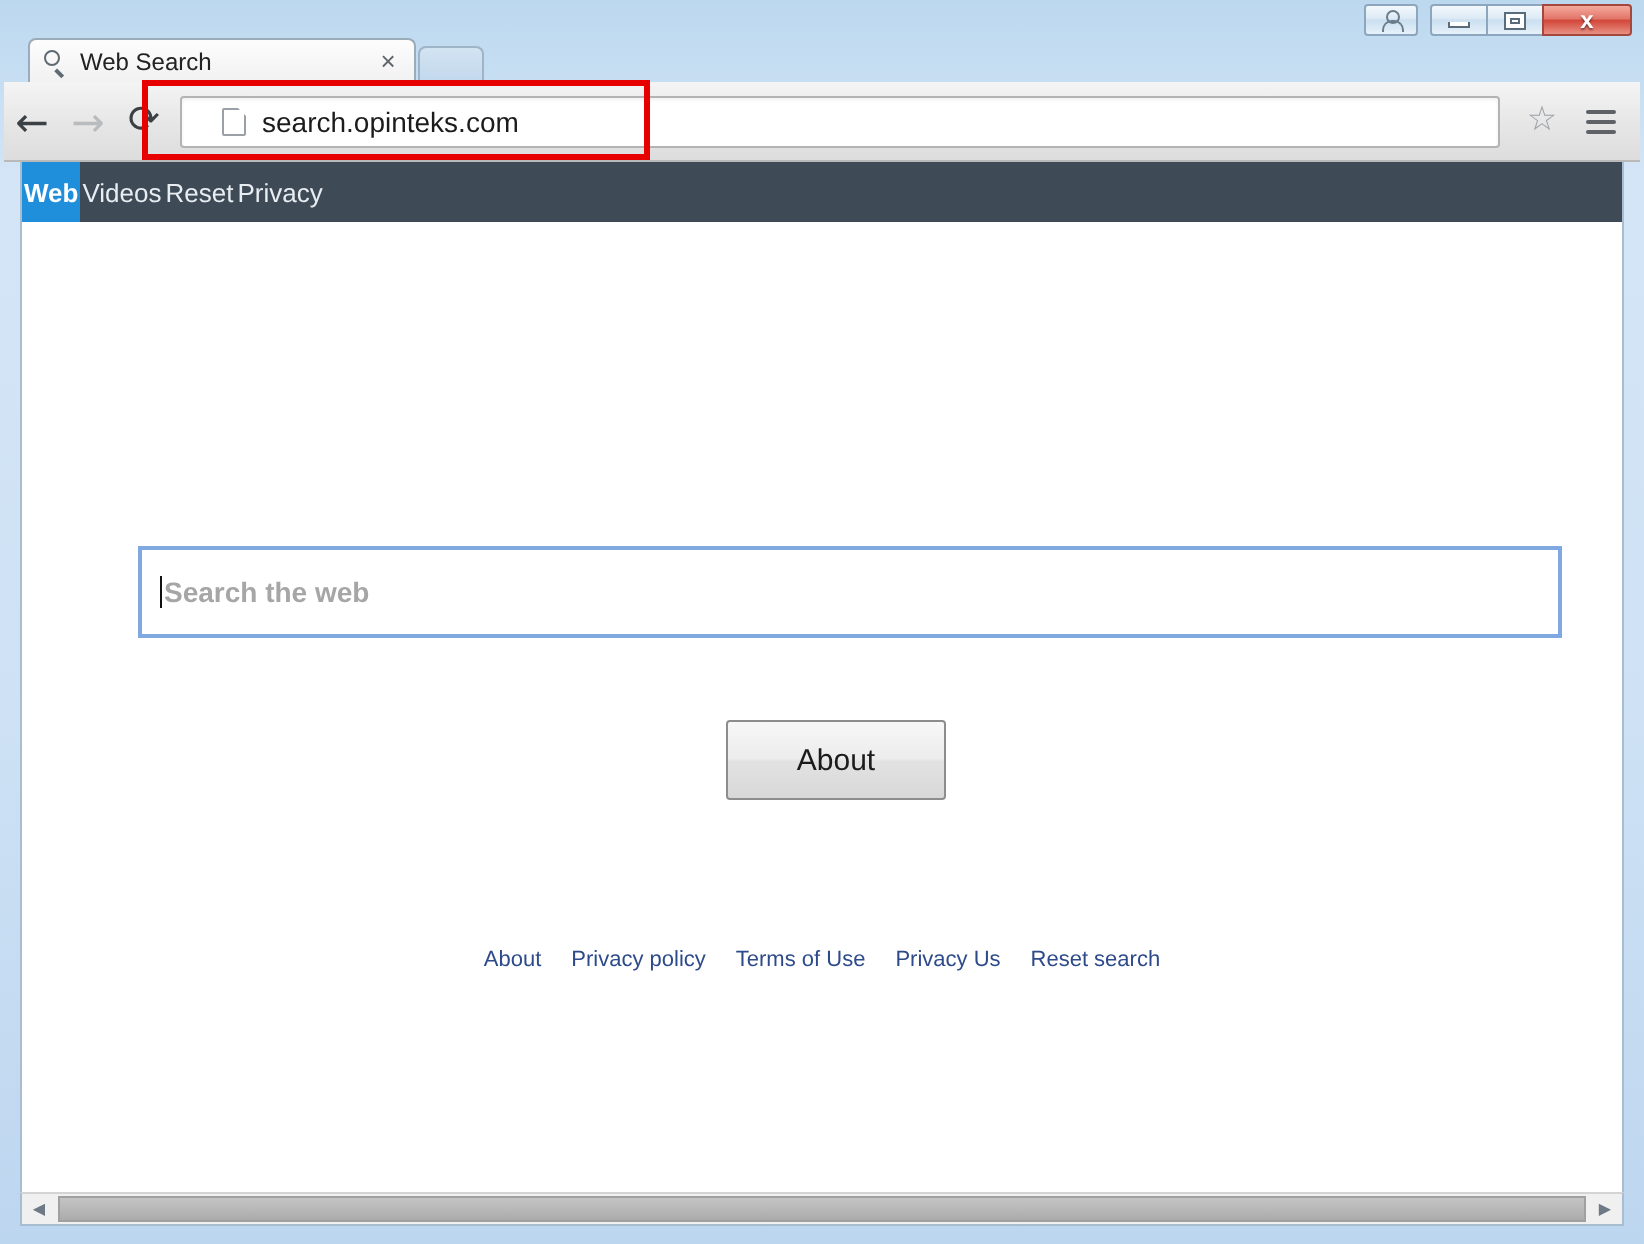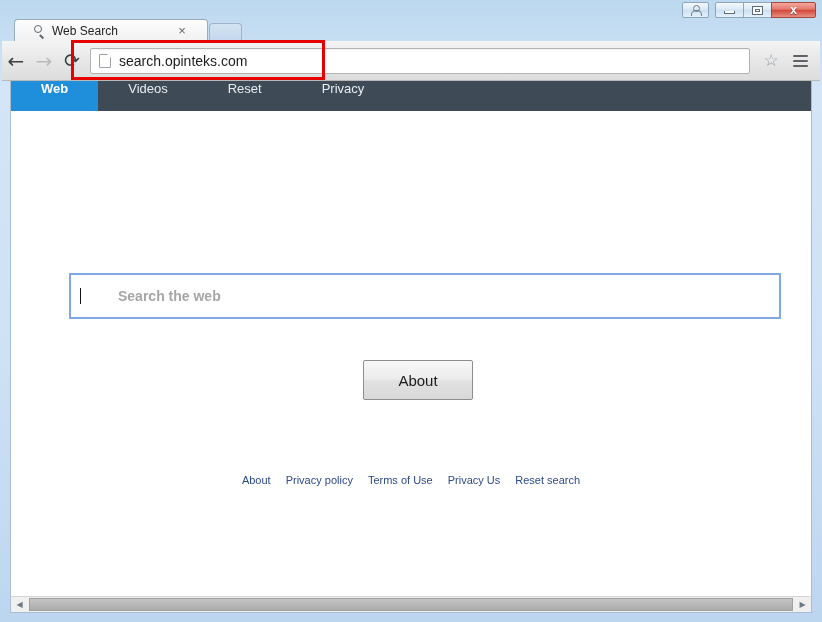--- a/index.html
+++ b/index.html
@@ -56,21 +56,21 @@
                      border:1px solid #6b7c8a; border-bottom:none;
                      border-radius:5px 5px 0 0; }
 
   
   #tabstrip { position:absolute; left:0; top:19px; width:822px; height:22px; }
   #tab {
     position:absolute; left:14px; top:0px; width:194px; height:22px;
     background:linear-gradient(180deg,#fdfdfd 0%,#f1f1f1 100%);
     border:1px solid #9aabba; border-bottom:none;
     border-radius:4px 4px 0 0;
-    display:flex; align-items:center; padding:0 18px;
+    display:flex; align-items:center; padding:0 6px;
   }
   #tab .favicon { width:13px; height:13px; flex:none; margin-right:6px; position:relative; }
   .mag { position:absolute; left:1px; top:1px; width:8px; height:8px;
          border:1.5px solid #5f6a72; border-radius:50%; }
   .mag:after{ content:""; position:absolute; right:-4px; bottom:-3px; width:5px; height:1.5px;
               background:#5f6a72; transform:rotate(45deg); transform-origin:left center;}
   #tab .tabtitle { font-size:12px; color:#222; white-space:nowrap; overflow:hidden;
                    flex:1; }
   #tabclose { width:14px; height:14px; flex:none; color:#60666b; font-size:13px;
               line-height:13px; text-align:center; }
@@ -90,21 +90,21 @@
   .navbtn { width:28px; height:28px; display:flex; align-items:center; justify-content:center;
             flex:none; }
   .arrow { font-size:20px; line-height:1; font-family:"DejaVu Sans", sans-serif; }
   .arrow.back  { color:#3b4044; }
   .arrow.fwd   { color:#b9bcbe; }
   .reload { font-size:19px; color:#3b4044; font-family:"DejaVu Sans", sans-serif;
             line-height:1; }
   #omnibox {
     flex:1; height:26px; margin:0 8px 0 4px;
     background:#fff; border:1px solid #b3b3b3; border-radius:2px;
-    display:flex; align-items:center; padding:0 6px;
+    display:flex; align-items:center; padding:0 18px;
     box-shadow:inset 0 1px 2px rgba(0,0,0,.06);
     text-align:center;
   }
   .pageicon { width:12px; height:14px; flex:none; margin-right:8px; margin-left:2px;
               background:#fff; border:1px solid #9aa0a6; border-radius:1px;
               position:relative; }
   .pageicon:after{ content:""; position:absolute; right:-1px; top:-1px;
                    border-left:4px solid transparent; border-top:4px solid #fff;
                    border-right:0; }
   #urltext { font-size:14px; color:#1c1c1c; white-space:nowrap; overflow:hidden; }
@@ -125,34 +125,34 @@
   #viewport {
     position:absolute; left:10px; top:81px; width:802px; height:515px;
     background:#fff; overflow:hidden;
     border-left:1px solid #a8bdd0; border-right:1px solid #a8bdd0;
   }
   #sitenav {
     height:30px; background:#3e4a56;
     display:flex; align-items:stretch; font-size:13px;
   }
   #sitenav .navitem {
-    display:flex; padding:0 30px; color:#e8edf2;
+    display:flex; align-items:center; padding:0 1px; color:#e8edf2;
   }
   #sitenav .navitem.active { background:#1f8fdb; color:#fff; font-weight:bold; }
 
   #pagebody {
     position:relative; height:485px; background:#fff;
   }
   #searchbox {
     position:absolute; left:58px; top:162px; width:712px; height:46px;
     border:2px solid #7fa9e0; background:#fff;
     display:flex; align-items:center; padding-left:9px;
   }
   .caret { width:1px; height:16px; background:#111; flex:none; margin-right:1px; }
-  #searchplaceholder { font-size:14px; font-weight:bold; color:#a6a6a6;padding-left:36px; }
+  #searchplaceholder { font-size:14px; font-weight:bold; color:#a6a6a6; }
   #searchbtn {
     position:absolute; left:352px; top:249px; width:110px; height:40px;
     border:1px solid #8d8d8d; border-radius:2px;
     background:linear-gradient(180deg,#f7f7f7 0%,#ececec 48%,#e2e2e2 52%,#d8d8d8 100%);
     font-size:15px; color:#1b1b1b;
     display:flex; align-items:center; justify-content:center;
   }
   #footerlinks {
     position:absolute; left:0; top:363px; width:100%;
     display:flex; justify-content:center; gap:15px;

